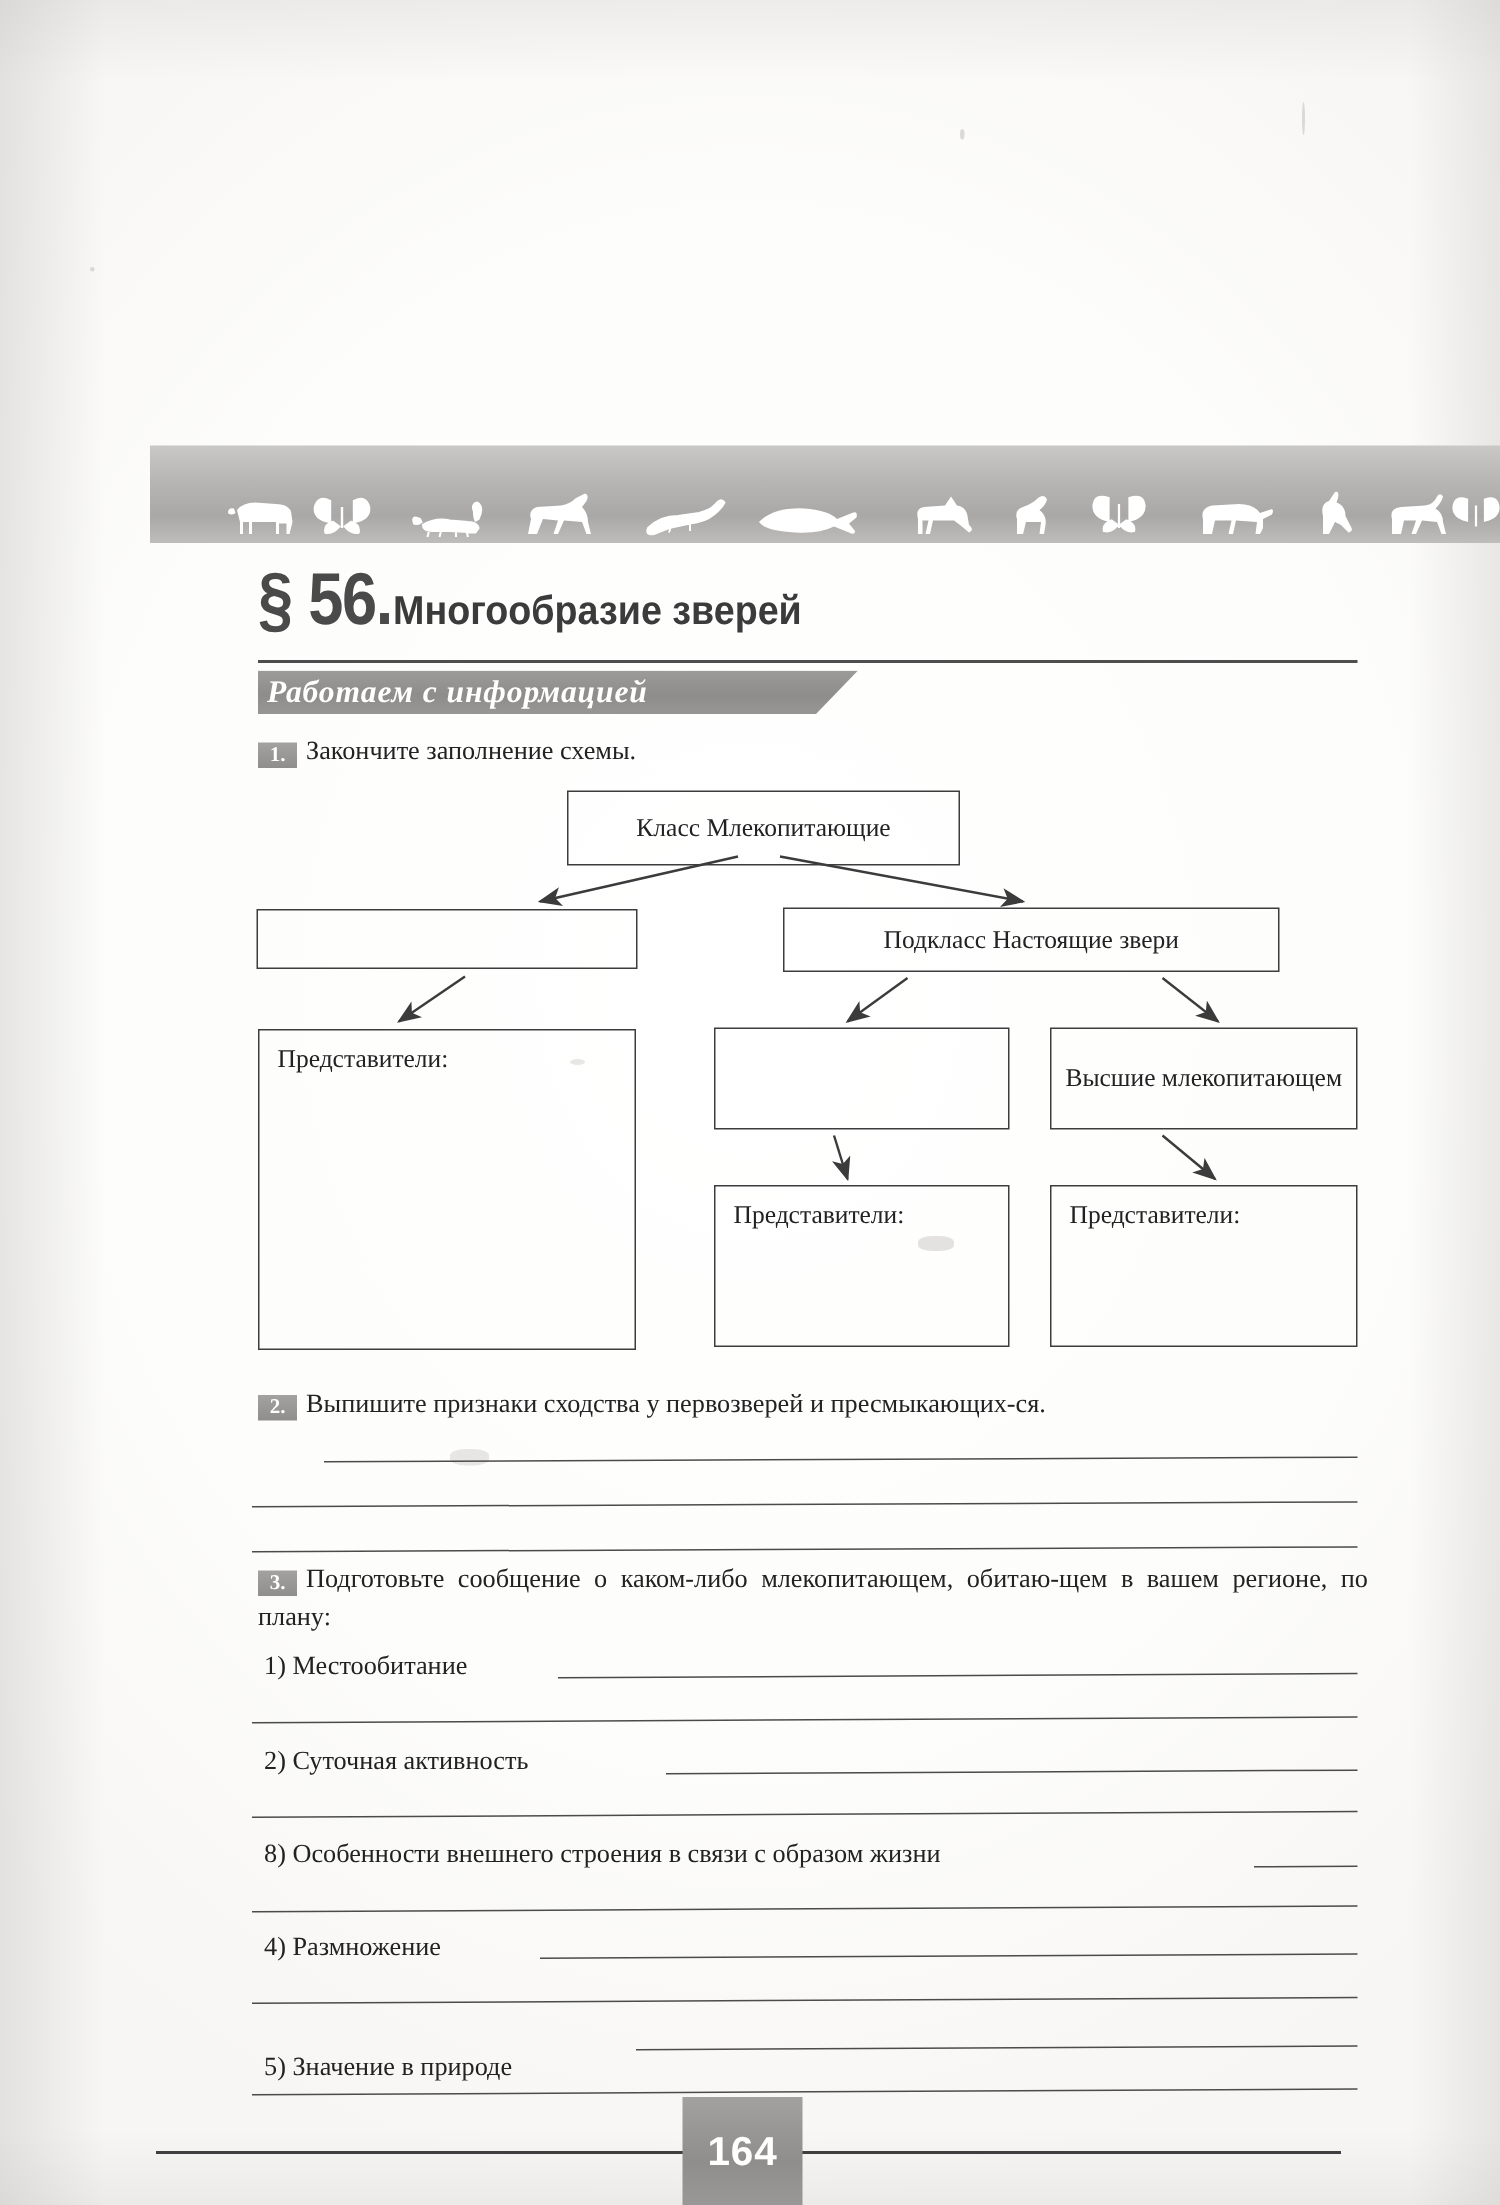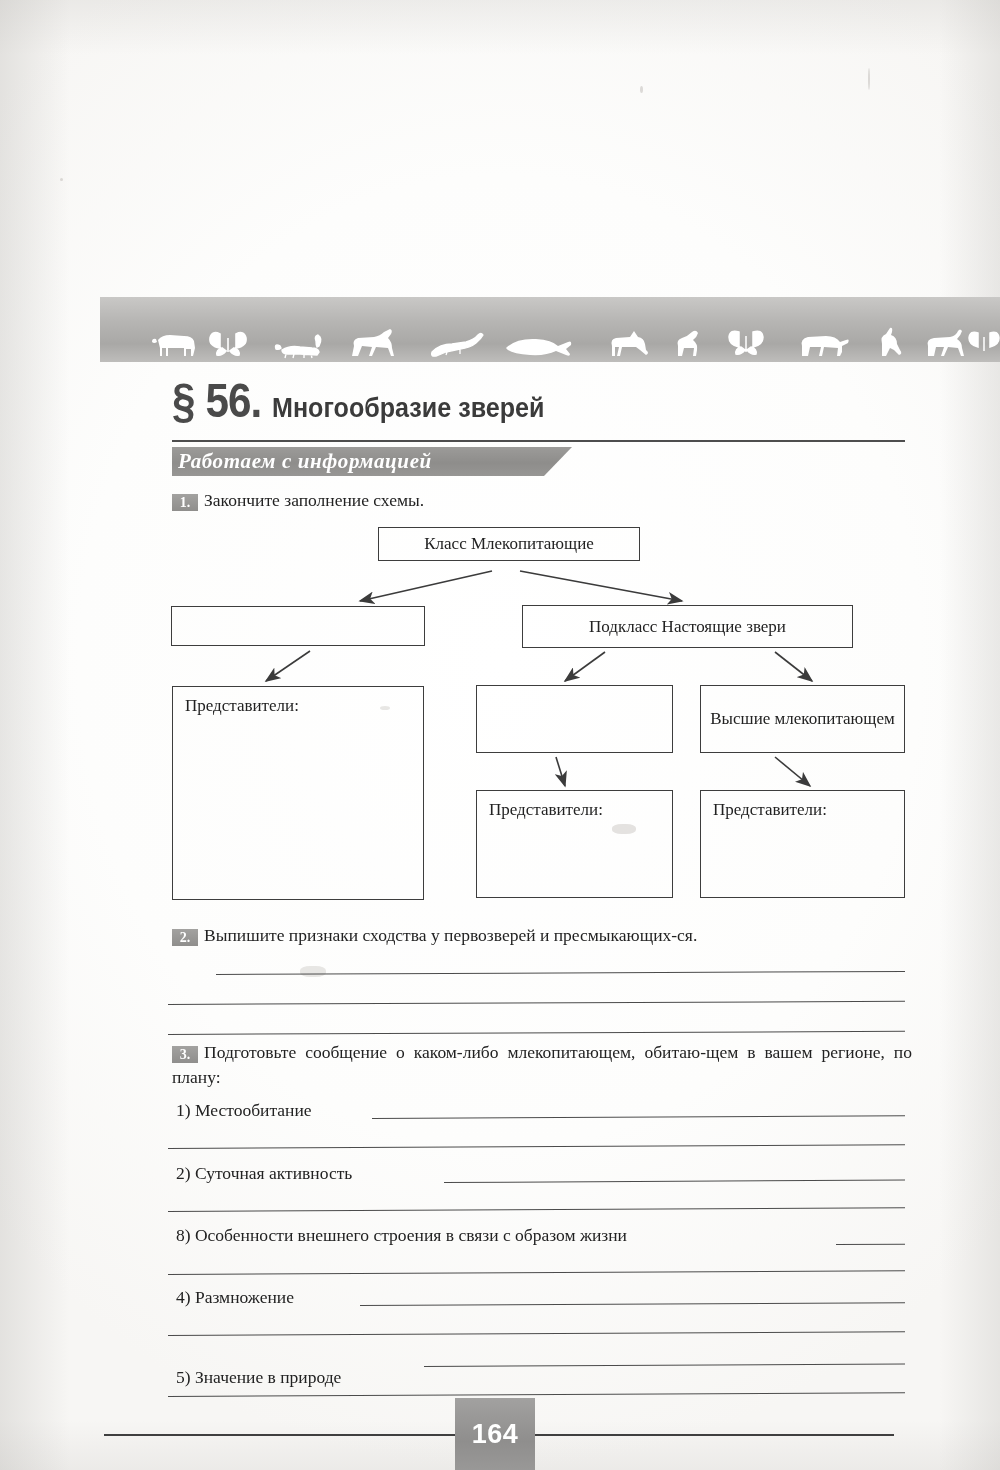--- a/index.html
+++ b/index.html
@@ -29,21 +29,21 @@
   
   .band{
     position:absolute;left:100px;top:297px;width:900px;height:65px;
     background:linear-gradient(to bottom,#c9c8c6 0%,#b6b5b3 38%,#a9a8a6 72%,#bebdbb 100%);
   }
   .band .animals{position:absolute;left:0;bottom:2px;width:100%;height:34px;}
 
   
   .sect-head{
     position:absolute;left:172px;top:376px;
-    display:flex;align-items:baseline;gap:10px;
+    display:flex;align-items:baseline;gap:0;
     font-family:"Liberation Sans",sans-serif;
   }
   .sect-num{
     font-size:49px;font-weight:bold;letter-spacing:-1px;
     color:#4a4a4a;line-height:1;
     transform:scaleX(.86);transform-origin:left bottom;
   }
   .sect-title{
     font-size:27px;font-weight:bold;color:#3b3b3b;line-height:1;
     transform:scaleX(.93);transform-origin:left bottom;
@@ -179,21 +179,21 @@
       <path d="M492 571 L360 601"></path>
       <path d="M520 571 L682 601"></path>
       <path d="M310 651 L266 681"></path>
       <path d="M605 652 L565 681"></path>
       <path d="M775 652 L812 681"></path>
       <path d="M556 757 L565 786"></path>
       <path d="M775 757 L810 786"></path>
     </g>
   </svg>
 
-  <div class="box center" style="left:378px;top:527px;width:262px;height:34px;">
+  <div class="box center" style="left:378px;top:527px;width:262px;height:50px;">
     <span>Класс Млекопитающие</span>
   </div>
 
   <div class="box center" style="left:171px;top:606px;width:254px;height:40px;">
     <span></span>
   </div>
 
   <div class="box center" style="left:522px;top:605px;width:331px;height:43px;">
     <span>Подкласс Настоящие звери</span>
   </div>

